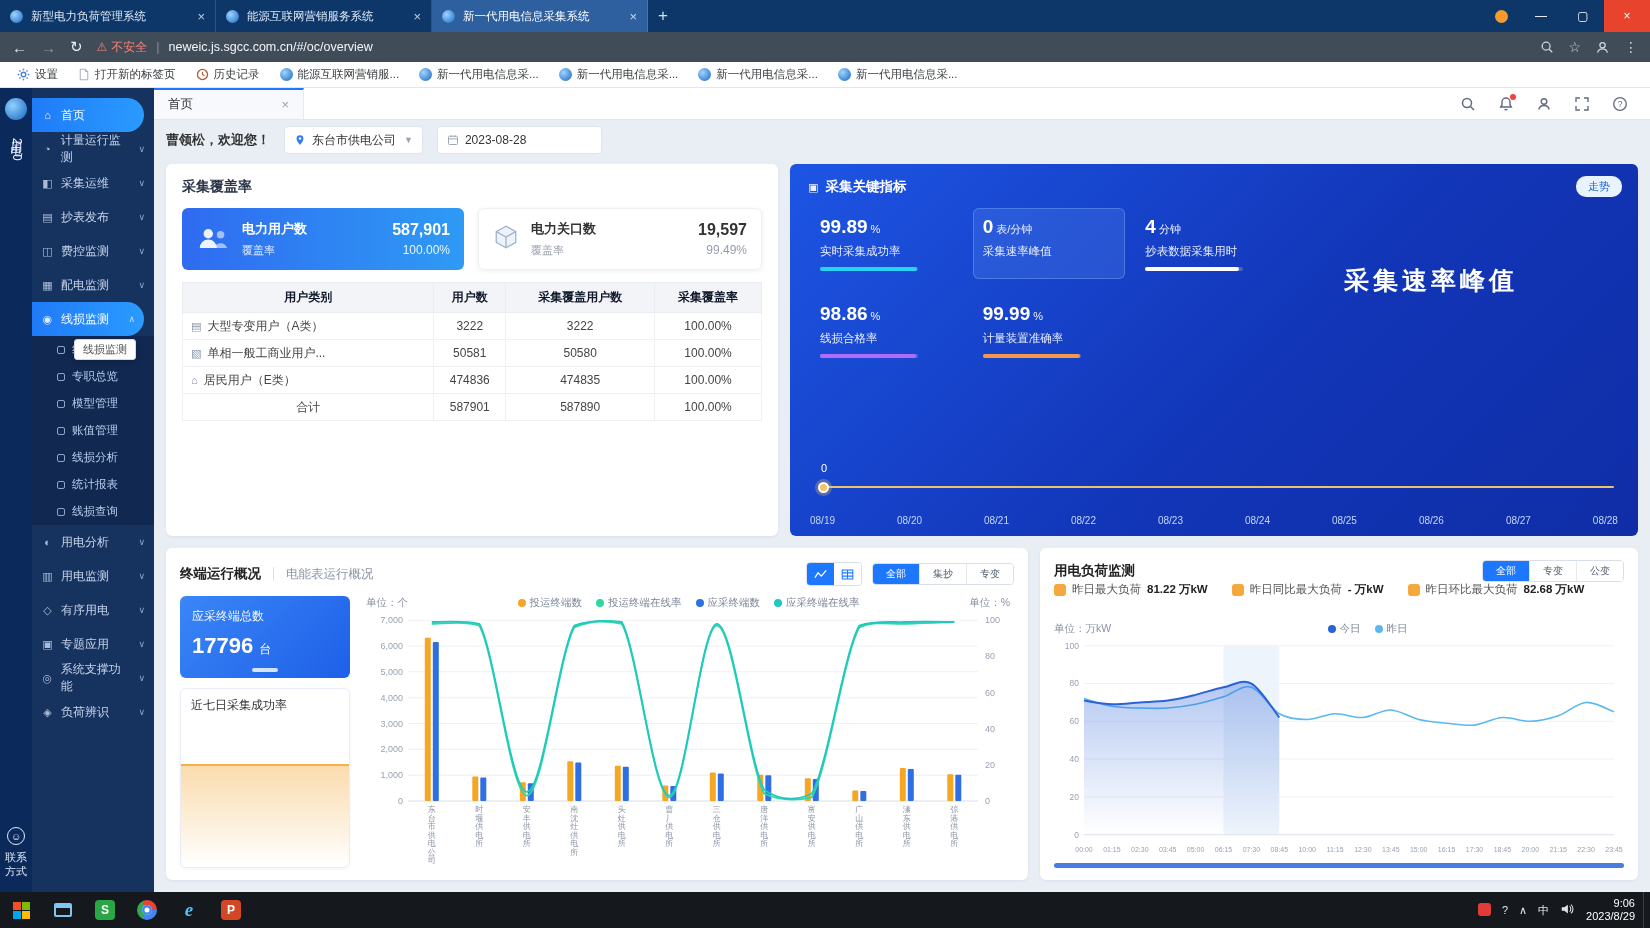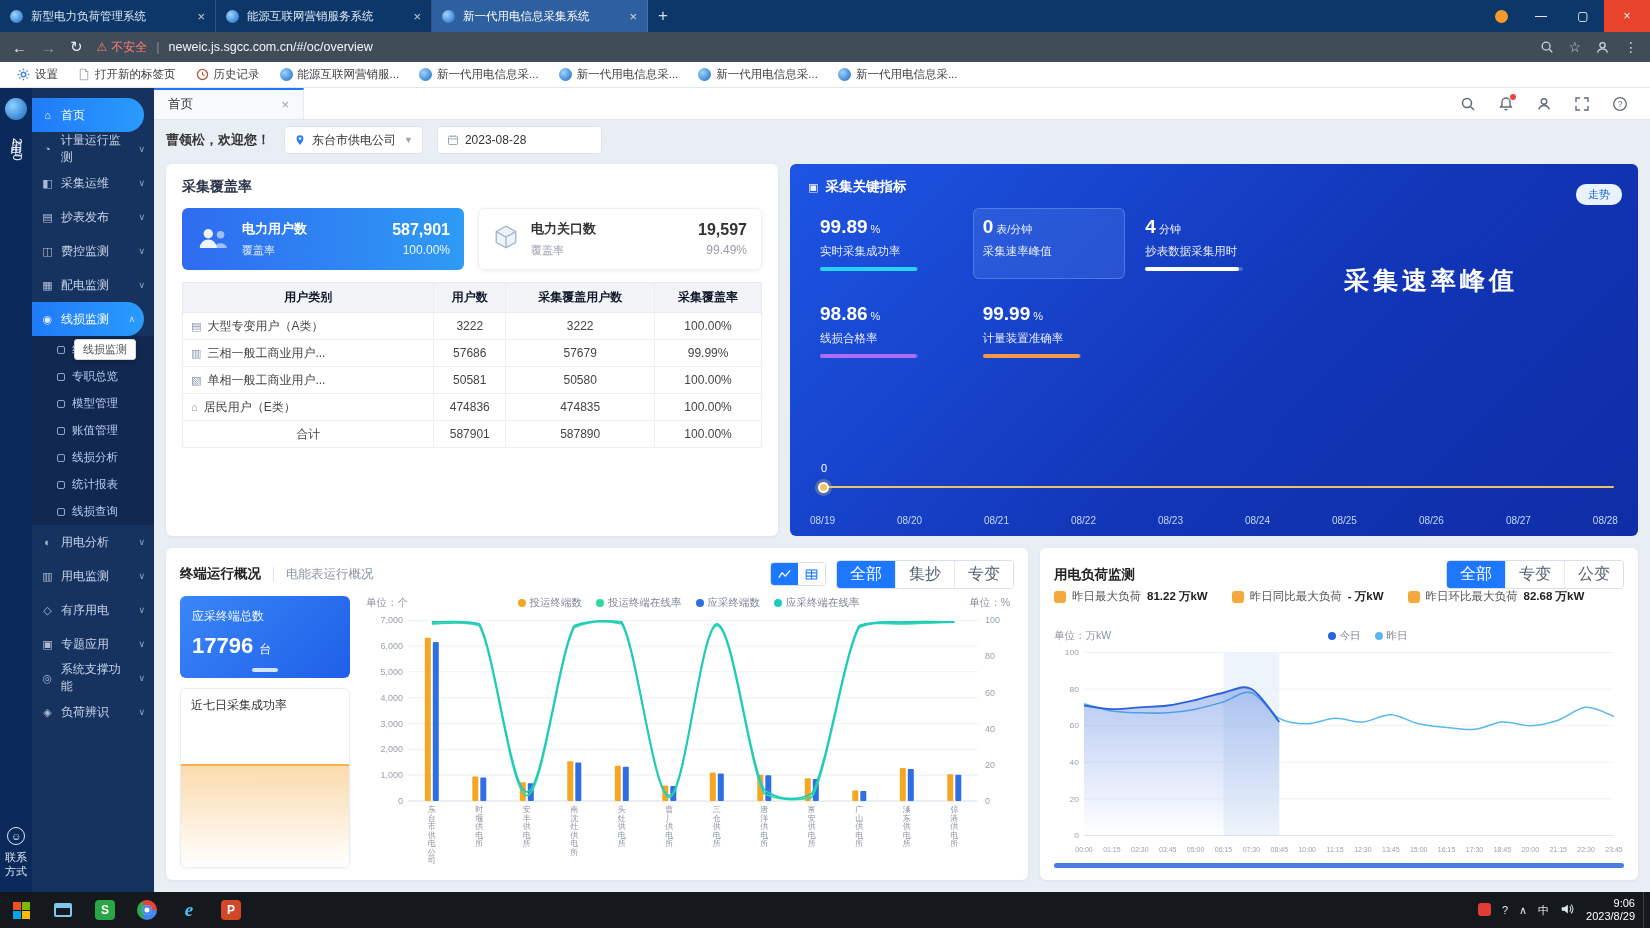--- a/index.html
+++ b/index.html
@@ -91,21 +91,21 @@
   .cov-table { width:100%; border-collapse:collapse; font-size:12px; }
   .cov-table th { background:#f2f4f7; color:#0f172a; font-weight:bold; height:30px; border:1px solid #e9ecf1; }
   .cov-table td { height:27px; border:1px solid #eef0f4; color:#444; text-align:center; }
   .cov-table td.lbl { text-align:left; padding-left:8px; }
   .row-ic { color:#8a97ad; margin-right:6px; font-size:11px; }
 
   
   .indicators { flex:1; position:relative; background:linear-gradient(135deg,#1d55e4 0%, #1236b8 55%, #0f2da6 100%); color:#fff; padding:14px 18px; overflow:hidden; border-radius:6px; }
   .ind-title { font-size:13.5px; font-weight:bold; display:flex; align-items:center; gap:7px; }
   .ind-ic { font-size:11px; opacity:.9; }
-  .trend-btn { position:absolute; right:16px; top:20px; background:#e9f3ff; color:#1e66d0; font-size:11px; padding:3px 12px; border-radius:10px; }
+  .trend-btn { position:absolute; right:16px; top:12px; background:#e9f3ff; color:#1e66d0; font-size:11px; padding:3px 12px; border-radius:10px; }
   .metrics { position:absolute; left:20px; top:44px; width:478px; display:grid; grid-template-columns:repeat(3,1fr); column-gap:10px; row-gap:16px; }
   .metric { padding:8px 10px; border-radius:6px; }
   .metric.hl { background:rgba(120,170,255,.18); box-shadow:inset 0 0 0 1px rgba(140,190,255,.35); }
   .metric .val { font-size:19px; font-weight:bold; }
   .metric .unit { font-size:11px; font-weight:normal; opacity:.92; margin-left:3px; }
   .metric .lbl { font-size:11.5px; opacity:.9; margin-top:6px; white-space:nowrap; }
   .metric .bar { width:98px; height:4px; border-radius:2px; background:rgba(255,255,255,.22); margin-top:8px; position:relative; }
   .metric .bar i { position:absolute; left:0; top:0; bottom:0; border-radius:2px; display:block; }
   .headline { position:absolute; right:120px; top:100px; font-size:25px; font-weight:bold; letter-spacing:4px; }
   .trend { position:absolute; left:20px; right:20px; bottom:10px; height:70px; }
@@ -117,21 +117,21 @@
   
   .terminal { width:862px; min-width:862px; padding:12px 14px; display:flex; flex-direction:column; }
   .term-head { display:flex; align-items:center; height:28px; }
   .term-tab.active { font-size:13.5px; font-weight:bold; color:#222; }
   .term-tab.inactive { font-size:12.5px; color:#8b95a5; }
   .vdiv { width:1px; height:14px; background:#dde2ea; margin:0 12px; }
   .term-controls { margin-left:auto; display:flex; align-items:center; gap:10px; }
   .mini-toggle { display:flex; border:1px solid #d8dfe9; border-radius:4px; overflow:hidden; }
   .mini-btn { width:27px; height:22px; display:flex; align-items:center; justify-content:center; background:#fff; color:#1e78ff; }
   .mini-btn.active { background:#1e78ff; color:#fff; }
-  .seg { display:flex; border:1px solid #d8dfe9; border-radius:4px; overflow:hidden; font-size:16px; }
+  .seg { display:flex; border:1px solid #d8dfe9; border-radius:4px; overflow:hidden; font-size:10px; }
   .seg-item { padding:3px 13px; color:#556070; background:#fff; border-left:1px solid #e5eaf1; white-space:nowrap; }
   .seg-item:first-child { border-left:none; }
   .seg-item.active { background:#1e78ff; color:#fff; }
   .term-body { flex:1; display:flex; gap:12px; margin-top:8px; min-height:0; }
   .term-cards { width:170px; min-width:170px; display:flex; flex-direction:column; gap:10px; }
   .tc-total { height:82px; border-radius:6px; background:linear-gradient(135deg,#3a86f7,#1e5fe8); color:#fff; padding:12px; position:relative; }
   .tc-total .lbl { font-size:12px; opacity:.95; }
   .tc-total .num { font-size:22px; font-weight:bold; margin-top:8px; }
   .tc-total .u { font-size:12px; font-weight:normal; }
   .tc-total::after { content:""; position:absolute; bottom:6px; left:50%; transform:translateX(-50%); width:26px; height:4px; border-radius:2px; background:rgba(255,255,255,.8); }
@@ -526,26 +526,20 @@
                     <th>采集覆盖用户数</th>
                     <th>采集覆盖率</th>
                   </tr>
                 </thead>
               <tbody id="cov-body">
                   <tr>
                     <td class="lbl"><span class="row-ic">▤</span>大型专变用户（A类）</td>
                     <td>3222</td>
                     <td>3222</td>
                     <td>100.00%</td>
-                  </tr>
-                  <tr>
-                    <td class="lbl"><span class="row-ic">▥</span>三相一般工商业用户...</td>
-                    <td>57686</td>
-                    <td>57679</td>
-                    <td>99.99%</td>
                   </tr>
                   <tr>
                     <td class="lbl"><span class="row-ic">▧</span>单相一般工商业用户...</td>
                     <td>50581</td>
                     <td>50580</td>
                     <td>100.00%</td>
                   </tr>
                   <tr>
                     <td class="lbl"><span class="row-ic">⌂</span>居民用户（E类）</td>
                     <td>474836</td>

